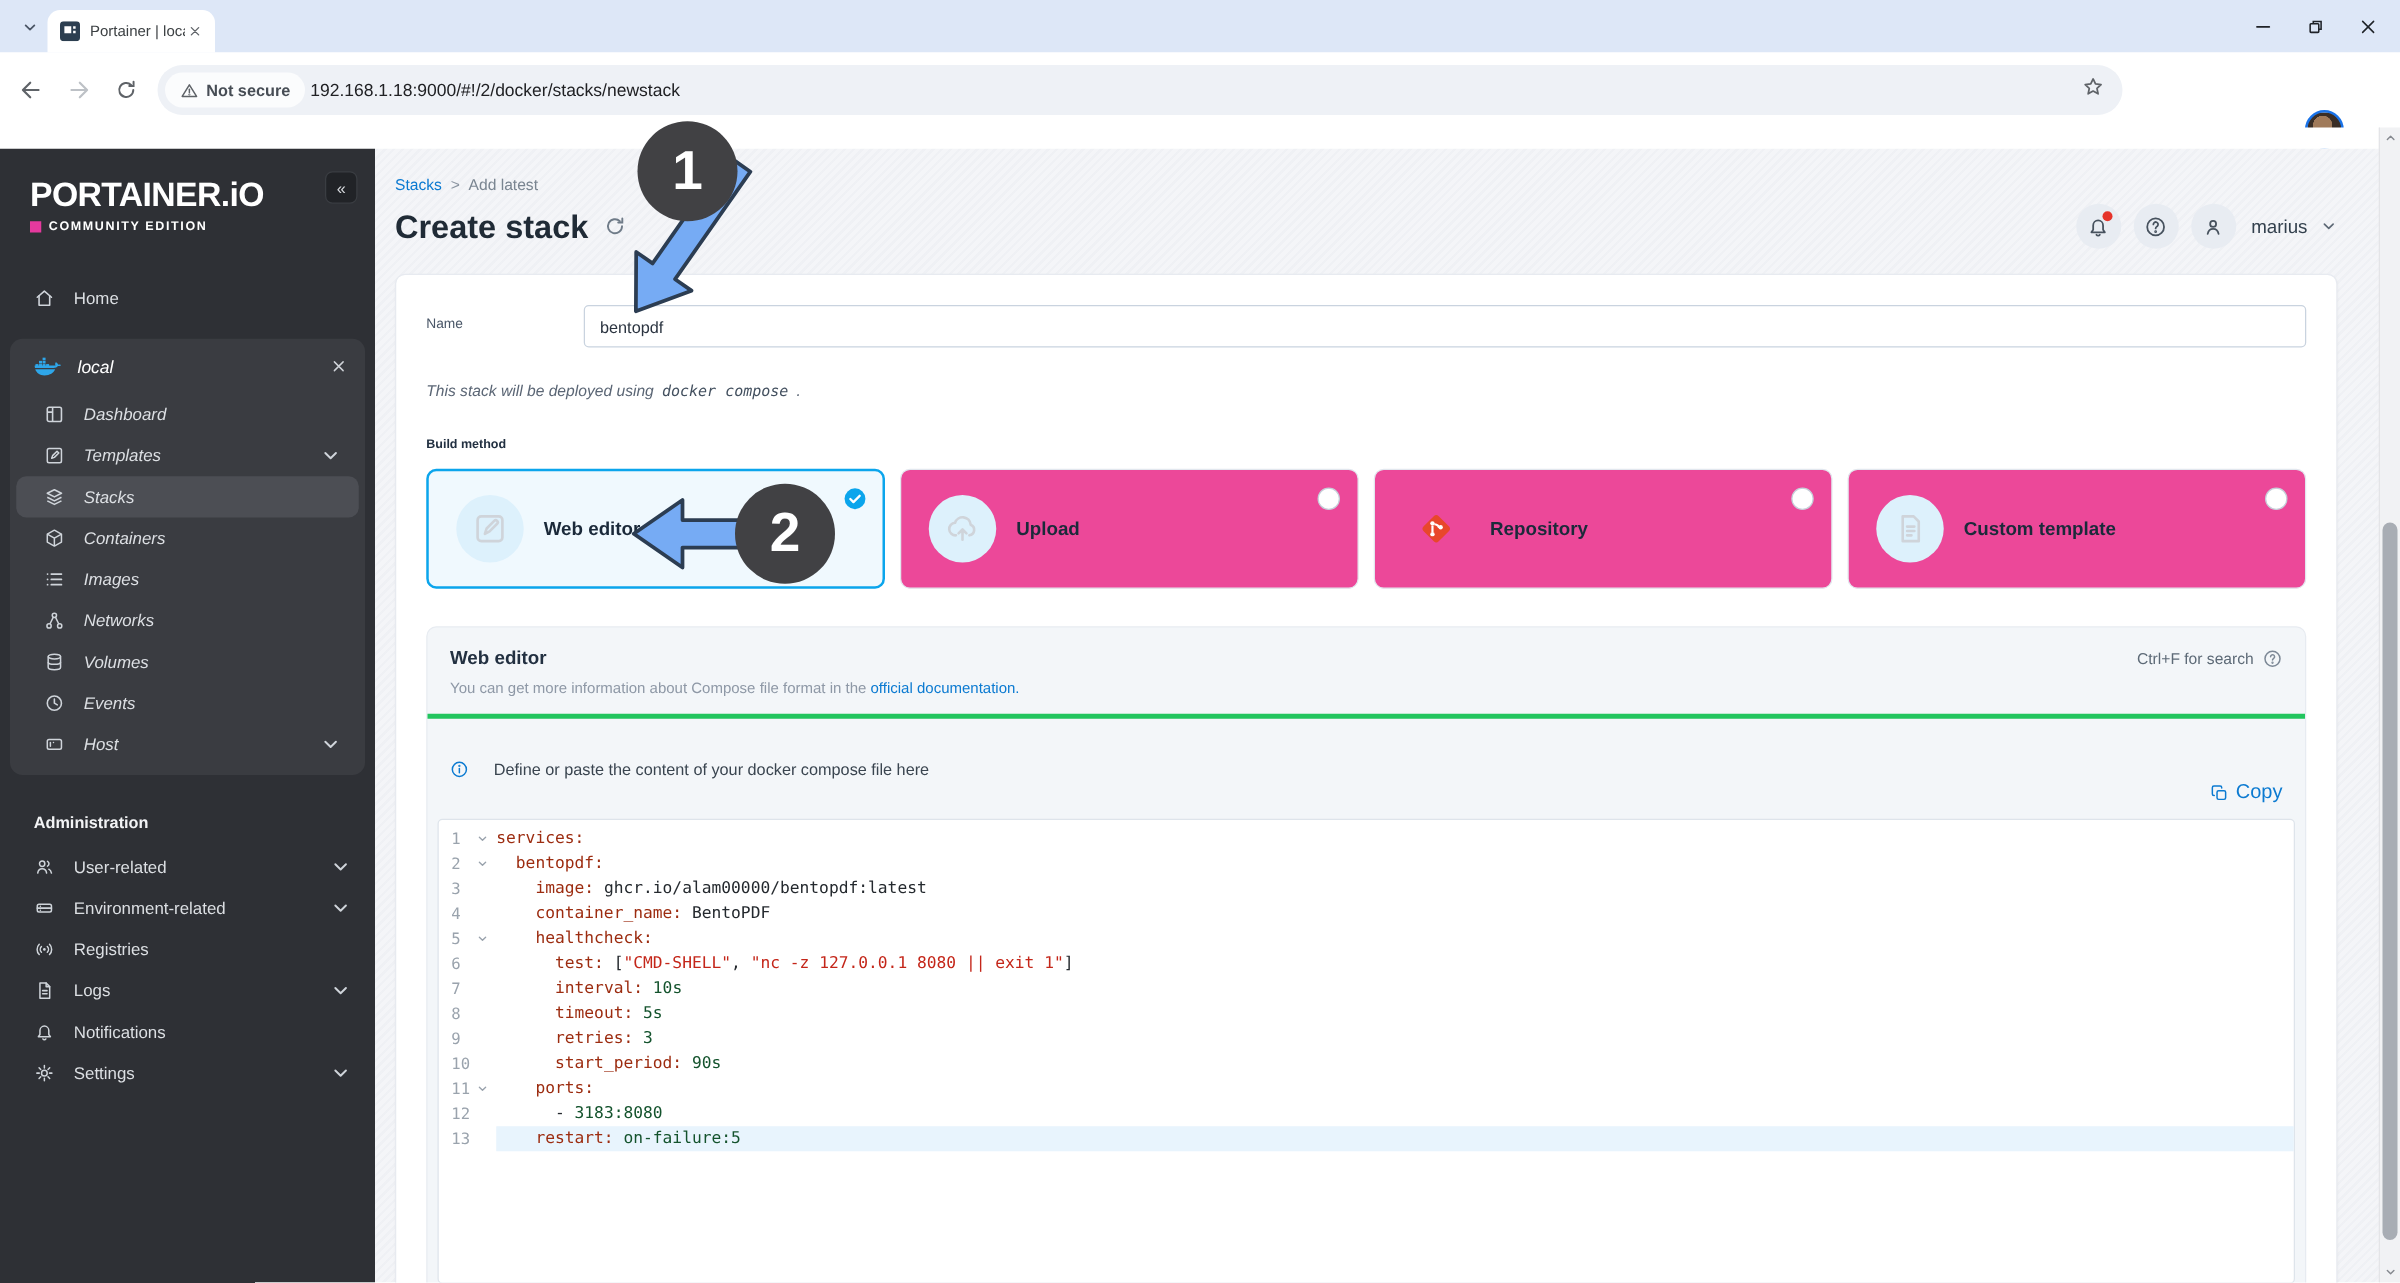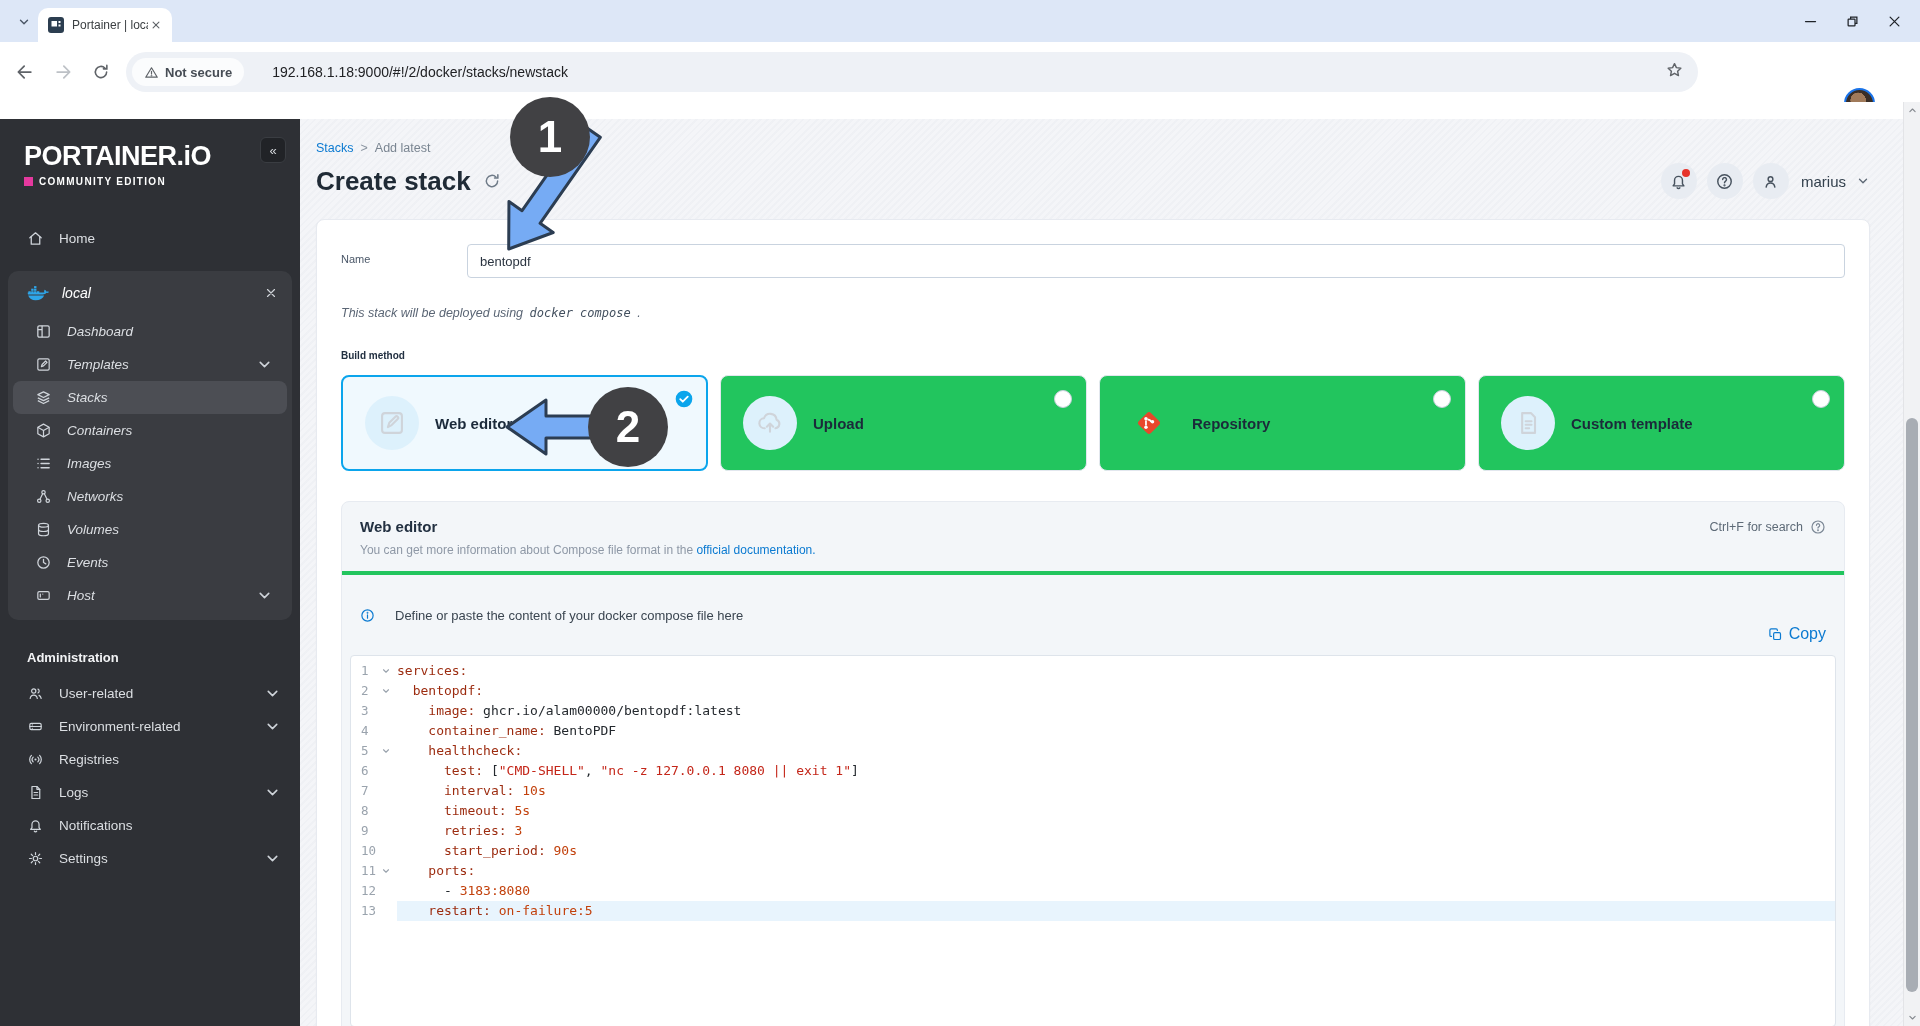--- a/index.html
+++ b/index.html
@@ -16,21 +16,21 @@
   .tab-close { width:16px; height:16px; color:#5f6368; display:flex; align-items:center; justify-content:center; flex:none; }
   .win-controls { position:absolute; right:0; top:0; height:42px; display:flex; align-items:center; gap:26px; padding-right:18px; color:#1f2328; }
   .win-btn { width:16px; height:16px; display:flex; align-items:center; justify-content:center; }
   .toolbar { position:absolute; left:0; top:42px; width:1920px; height:60px; background:#fff; }
   .nav-ic { position:absolute; top:50%; transform:translateY(-50%); width:26px; height:26px; display:flex; align-items:center; justify-content:center; color:#5f6368; }
   .nav-back { left:12px; }
   .nav-fwd { left:50px; color:#bdc1c6; }
   .nav-reload { left:88px; }
   .omnibox { position:absolute; left:126px; top:10px; width:1572px; height:40px; background:#eef1f6; border-radius:20px; display:flex; align-items:center; padding:0 14px 0 6px; }
   .secure-chip { height:28px; border-radius:14px; background:#fbfcfd; display:flex; align-items:center; gap:6px; padding:0 12px; color:#474d55; font-size:13px; }
-  .url-text { margin-left:28px; font-size:14px; color:#202124; white-space:nowrap; }
+  .url-text { margin-left:4px; font-size:14px; color:#202124; white-space:nowrap; }
   .star { position:absolute; right:14px; top:50%; transform:translateY(-50%); color:#5f6368; }
   .avatar { position:absolute; left:1844px; top:46px; width:31px; height:31px; border-radius:50%; border:2px solid #1a73e8; background:radial-gradient(circle at 45% 38%, #a07a5a 0 34%, #3a2e26 35% 70%, #17120e 71%); }
   .menu-dots { position:absolute; left:1892px; top:56px; width:20px; height:32px; display:flex; align-items:center; justify-content:center; color:#5f6368; }
   .chrome-gap { position:absolute; left:0; top:102px; width:1920px; height:17px; background:#fff; }
 
   
   .app { position:absolute; left:0; top:119px; width:1920px; height:907px; display:flex; }
 
   
   .sidebar { width:300px; height:100%; background:#2e3035; color:#dcdfe3; position:relative; flex:none; padding-top:24px; }
@@ -71,21 +71,21 @@
   .user-chev { color:#5c6774; display:flex; width:14px; }
 
   .card { margin-top:20px; background:#fff; border:1px solid #e7eaf0; border-radius:8px; box-shadow:0 1px 2px rgba(30,40,60,0.04); padding:24px; height:900px; }
   .name-row { display:flex; }
   .field-label { width:126px; padding-top:9px; font-size:11px; color:#4a5768; }
   .name-input { flex:1; height:34px; border:1px solid #c9d3df; border-radius:4px; padding:0 12px; font-size:13px; color:#2b3440; font-family:"Liberation Sans", sans-serif; background:#fff; }
   .deploy-note { margin-top:28px; font-size:12.5px; color:#5b6675;font-style:italic; }
   .deploy-code { font-family:"DejaVu Sans Mono", monospace; font-size:12px; color:#43505f; margin:0 3px; }
   .build-label { margin-top:30px; font-size:10px; font-weight:600; color:#223041; }
   .methods { margin-top:14px; display:grid; grid-template-columns:repeat(4,1fr); gap:12px; }
-  .method-card { height:96px; border:1px solid #e2e7ee; border-radius:8px; background:#22c55e; position:relative; display:flex; align-items:center; padding-left:22px; }
+  .method-card { height:96px; border:1px solid #e2e7ee; border-radius:8px; background:#ec4899; position:relative; display:flex; align-items:center; padding-left:22px; }
   .method-card.selected { border:2px solid #0ba5ec; background:#f0f9fe; }
   .m-icon-circle { width:54px; height:54px; border-radius:50%; background:#ddf1fc; display:flex; align-items:center; justify-content:center; color:#0ba5ec; flex:none; }
   .m-icon-circle svg { width:28px; height:28px; }
   .m-label { margin-left:16px; font-size:15px; font-weight:700; color:#1b2a3a; }
   .m-radio { position:absolute; top:14px; right:14px; width:18px; height:18px; border:1px solid #c6cfd9; border-radius:50%; background:#fff; }
   .m-check { position:absolute; top:12px; right:12px; width:20px; height:20px; color:#0ba5ec; }
 
   .widget { margin-top:30px; background:#f3f6f9; border:1px solid #e7ebf1; border-radius:8px; }
   .widget-head { padding:16px 18px 0; display:flex; justify-content:space-between; align-items:center; }
   .widget-title { font-size:15px; font-weight:600; color:#223041; }
@@ -100,21 +100,21 @@
   .copy-btn svg { width:15px; height:15px; }
 
   .editor { margin:0 8px 8px; background:#fff; border:1px solid #dee4eb; border-radius:4px; min-height:372px; padding:5px 0 30px; font-family:"DejaVu Sans Mono", monospace; font-size:13px; }
   .ed-line { display:flex; height:20px; line-height:20px; }
   .ed-gutter { width:46px; flex:none; display:flex; align-items:center; padding-left:10px; }
   .ed-num { color:#9aa3ad; width:20px; font-size:12.5px; }
   .fold { width:10px; height:10px; color:#9aa3ad; display:flex; }
   .ed-code { flex:1; white-space:pre; }
   .ed-line.active .ed-code { background:#e8f4fd; }
   .tk-key { color:#9c2c10; }
-  .tk-num { color:#c2410c; }
+  .tk-num { color:#14532d; }
   .tk-str { color:#c42619; }
   .tk-pln { color:#24292e; }
 
   
   .anno-circle { position:absolute; width:80px; height:80px; border-radius:50%; background:#414144; color:#fff; font-size:44px; font-weight:700; display:flex; align-items:center; justify-content:center; z-index:41; }
   .anno-1 { left:510px; top:97px; }
   .anno-2 { left:588px; top:387px; }
   .anno-arrow { position:absolute; z-index:40; }
   .arrow-1 { left:475px; top:158px; transform:rotate(-55deg); }
   .arrow-2 { left:504px; top:395px; }

